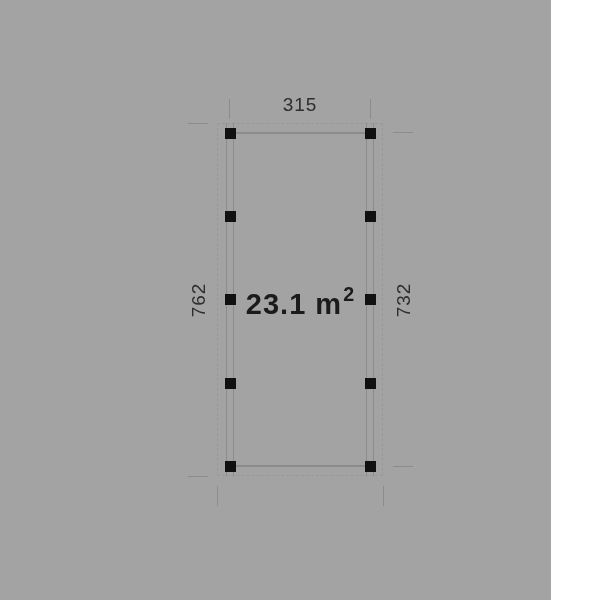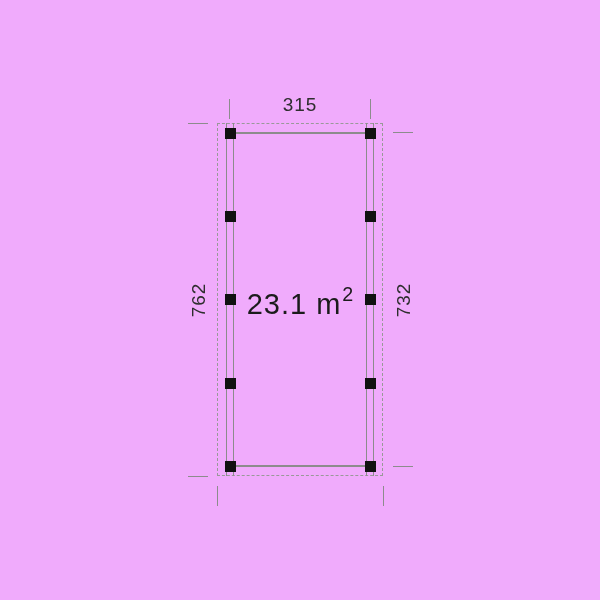--- a/index.html
+++ b/index.html
@@ -3,23 +3,23 @@
 <meta charset="utf-8">
 <style>
   html, body {
     margin: 0;
     padding: 0;
     background: #ffffff;
     font-family: "Liberation Sans", "DejaVu Sans", sans-serif;
   }
   .stage {
     position: relative;
-    width: 600px;
+    width: 551px;
     height: 600px;
-    background: #f0abfc;
+    background: #a3a3a3;
     overflow: hidden;
   }
   .abs { position: absolute; }
 
   
   .roof-outline {
     left: 217px; top: 123px;
     width: 166px; height: 353px;
     box-sizing: border-box;
     border: 1px dashed #999999;
@@ -71,21 +71,21 @@
   .dim-bottom { left: 250px; top: 486px; width: 100px; height: 26px; }
   .dim-left   { left: 168px; top: 287px; width: 62px; height: 26px; transform: rotate(-90deg); }
   .dim-right  { left: 373px; top: 287px; width: 62px; height: 26px; transform: rotate(-90deg); }
 
   
   .area-label {
     left: 225px; top: 272px;
     width: 150px; height: 48px;
     color: #1b1b1b;
     font-size: 29px;
-    font-weight: 400;
+    font-weight: 700;
     letter-spacing: 1px;
     text-align: center;
     line-height: 48px;
     white-space: nowrap;
   }
   .area-label sup {
     font-size: 0.68em;
     position: relative;
     top: -2px;
     left: 1px;

